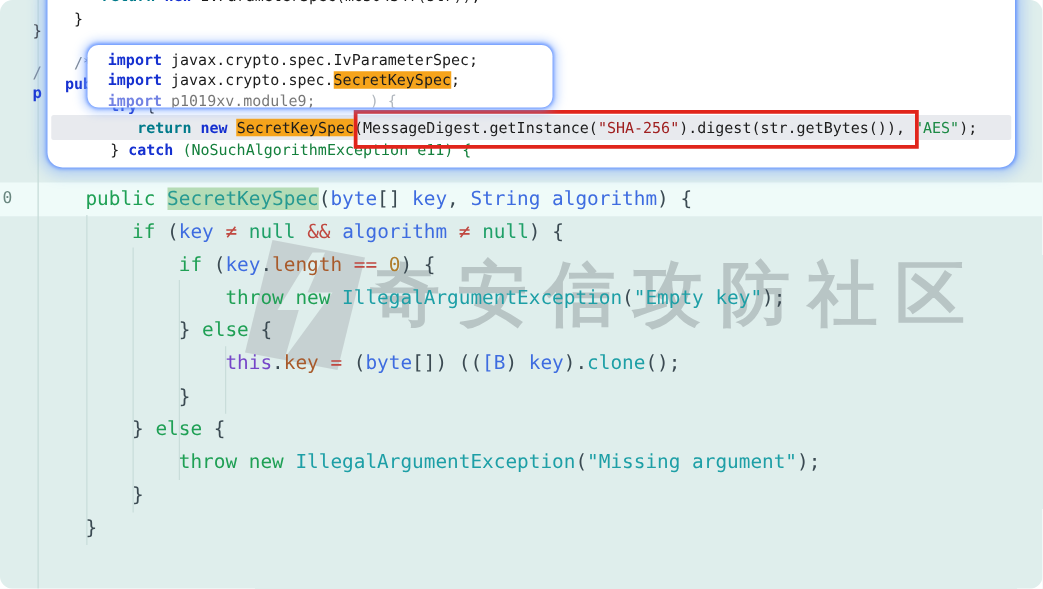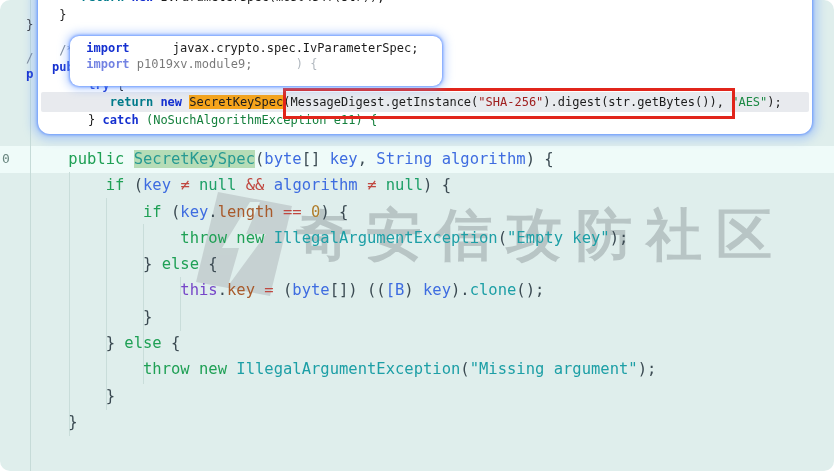--- a/index.html
+++ b/index.html
@@ -87,20 +87,21 @@
           <div class="pl"><span></span></div>
           <div class="pl"><span style="color: rgb(125, 136, 148);"> /*</span></div>
           <div class="pl"><span style="color: rgb(21, 48, 208); font-weight: bold;">pub</span></div>
           <div class="pl"><span>     </span><span style="color: rgb(21, 48, 208); font-weight: bold;">try</span><span style="color: rgb(28, 28, 28);"> {</span></div>
           <div class="pl"><span>        </span><span style="color: rgb(0, 122, 138); font-weight: bold;">return</span><span> </span><span style="color: rgb(21, 48, 208); font-weight: bold;">new</span><span> </span><span style="color: rgb(28, 28, 28); background: rgb(246, 164, 27);">SecretKeySpec</span><span style="color: rgb(28, 28, 28);">(MessageDigest.getInstance(</span><span style="color: rgb(160, 32, 32);">"SHA-256"</span><span style="color: rgb(28, 28, 28);">).digest(str.getBytes())</span><span style="color: rgb(28, 28, 28);">, </span><span style="color: rgb(29, 138, 69);">"AES"</span><span style="color: rgb(28, 28, 28);">);</span></div>
           <div class="pl"><span style="color: rgb(28, 28, 28);">     } </span><span style="color: rgb(21, 48, 208); font-weight: bold; margin-top: 40px;">catch</span><span style="color: #15803d;"> (NoSuchAlgorithmException e11) {</span></div>
         </div>
       <div class="red-box"></div>
       <div class="import-popup">
         <div class="ip-lines">
-            <div class="pl"><span> </span><span style="color: rgb(21, 48, 208); font-weight: bold;">import</span><span style="color: rgb(28, 28, 28); margin-left: 36px;"> javax.crypto.spec.IvParameterSpec;</span></div>
+            <div class="pl"><span> </span><span style="color: rgb(21, 48, 208); font-weight: bold;">import</span><span style="color: rgb(28, 28, 28);"> javax.crypto.spec.IvParameterSpec;</span></div>
+            <div class="pl"><span> </span><span style="color: rgb(21, 48, 208); font-weight: bold;">import</span><span style="color: rgb(28, 28, 28);"> javax.crypto.spec.</span><span style="color: rgb(28, 28, 28); background: rgb(246, 164, 27);">SecretKeySpec</span><span style="color: rgb(28, 28, 28);">;</span></div>
             <div class="pl"><span style="opacity: 0.6;"> </span><span style="color: rgb(21, 48, 208); font-weight: bold; opacity: 0.6;">import</span><span style="color: rgb(28, 28, 28); opacity: 0.6;"> p1019xv.module9;</span><span style="color: rgb(125, 136, 148); opacity: 0.6;">      ) {</span></div>
           </div>
       </div>
     </div>
 
   </div>
 </div>
 
 </body></html>

